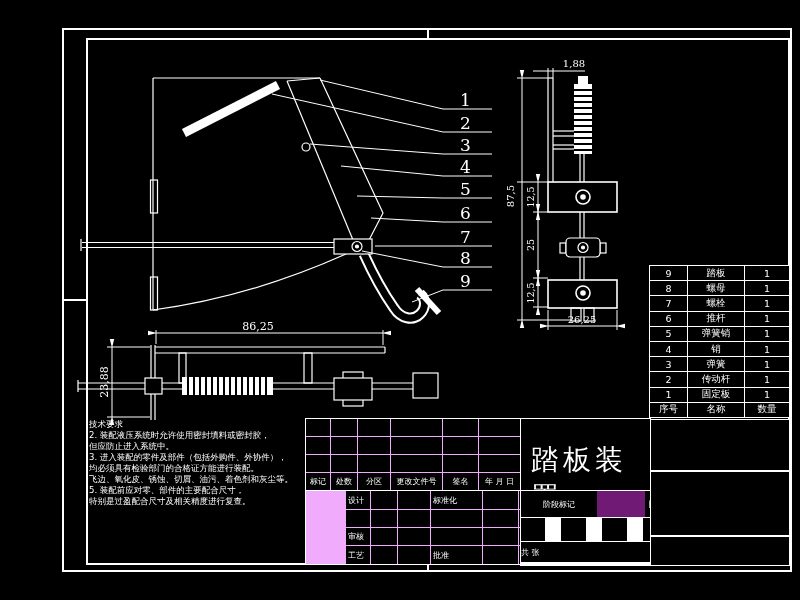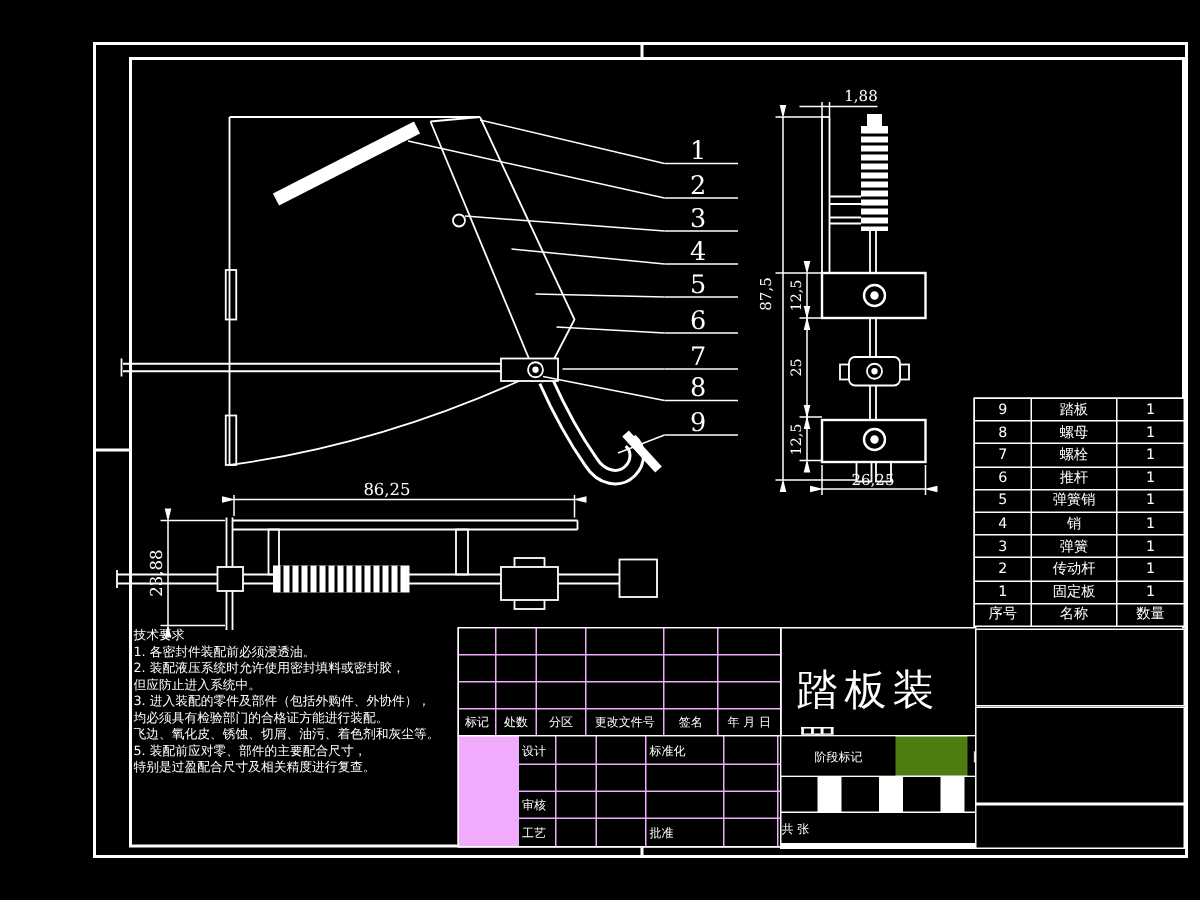--- a/index.html
+++ b/index.html
@@ -272,21 +272,20 @@
   <div>1</div>
   <div>固定板</div>
   <div>1</div>
   <div>序号</div>
   <div>名称</div>
   <div>数量</div>
 </div>
 
 <div id="notes">
   <div>技术要求</div>
-  <div>1. 各密封件装配前必须浸透油。</div>
   <div>2. 装配液压系统时允许使用密封填料或密封胶，</div>
   <div>但应防止进入系统中。</div>
   <div>3. 进入装配的零件及部件（包括外购件、外协件），</div>
   <div>均必须具有检验部门的合格证方能进行装配。</div>
   <div>飞边、氧化皮、锈蚀、切屑、油污、着色剂和灰尘等。</div>
   <div>5. 装配前应对零、部件的主要配合尺寸，</div>
   <div>特别是过盈配合尺寸及相关精度进行复查。</div>
 </div>
 
 <div class="wgrid abs" style="left:305px;top:418px;grid-template-columns:24px 26px 32px 51px 35px 41px;grid-template-rows:17px 17px 17px 17px;">
@@ -341,21 +340,21 @@
     <div></div>
   <div class="lt">工艺</div>
   <div></div>
     <div></div>
   <div class="lt">批准</div>
   <div></div>
     <div></div>
 </div>
 
 <div class="abs" style="left:520px;top:490px;width:129px;height:74px;border:1px solid #fff;background:#fff;display:grid;grid-template-rows:26px 23px 20px;gap:1px;">
-  <div style="display:grid;grid-template-columns:76px 26px 23px;gap:11px;background:#4d7c0f;">
+  <div style="display:grid;grid-template-columns:76px 26px 23px;gap:11px;background:#701a75;">
     <div class="wgcell" style="background:#000;display:flex;align-items:center;justify-content:center;font-size:8px;">阶段标记</div>
     <div style="background:#000;display:flex;align-items:center;justify-content:center;font-size:8px;margin-left:44px;">质量</div>
     <div style="background:#000;display:flex;align-items:center;justify-content:center;font-size:8px;">比例</div>
   </div>
   <div style="display:grid;grid-template-columns:24px 25px 25px 26px 23px;gap:16px;background:#fff;">
     <div style="background:#000;"></div>
       <div style="background:#000;"></div>
       <div style="background:#000;"></div>
     <div style="background:#000;"></div>
     <div style="background:#000;display:flex;align-items:center;justify-content:center;font-size:9px;">1: 1</div>

